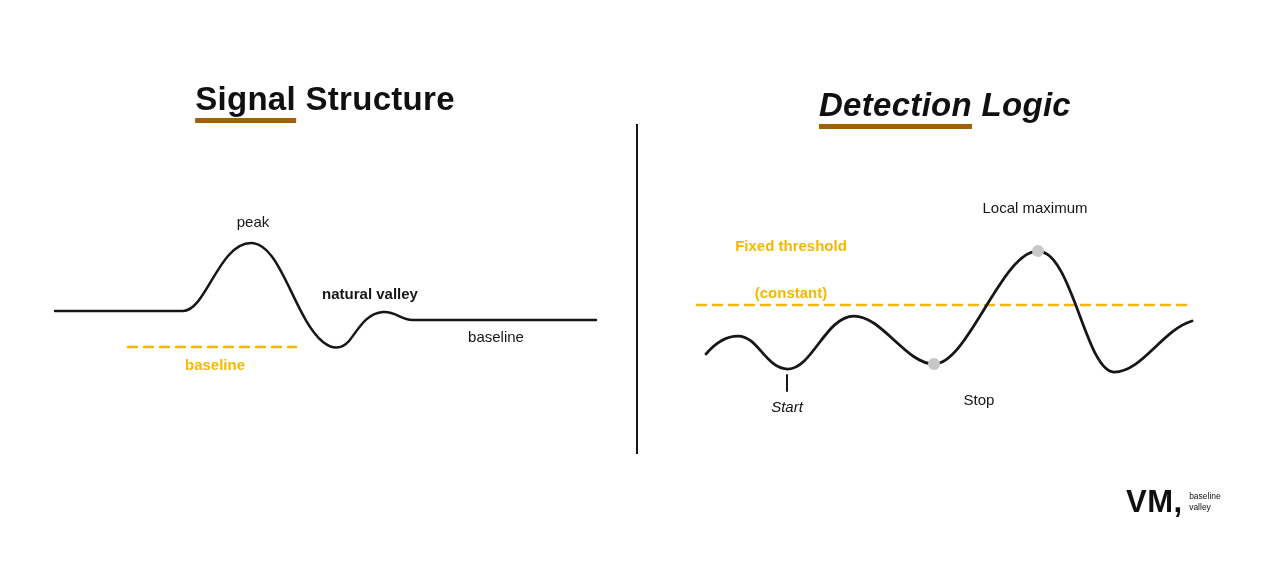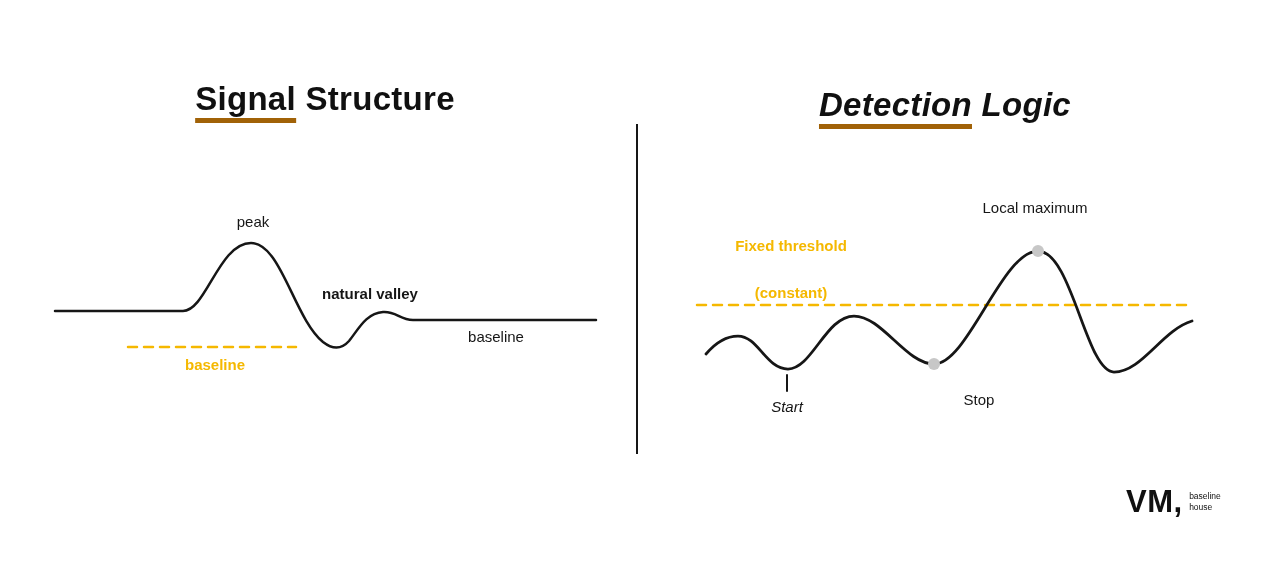--- a/index.html
+++ b/index.html
@@ -144,17 +144,17 @@
     <div class="label" style="left:1035px; top:199px;">Local maximum</div>
     <div class="label" style="left:787px; top:398px;font-style:italic;">Start</div>
     <div class="label" style="left:979px; top:391px;">Stop</div>
   </section>
 
   <div class="logo">
     <span class="wordmark">VM</span>
       <span class="comma">,</span>
     <span class="tagline">
       <span>baseline</span><br>
-      <span>house</span>
+      <span>valley</span>
     </span>
   </div>
 
 </div>
 
 </body></html>

